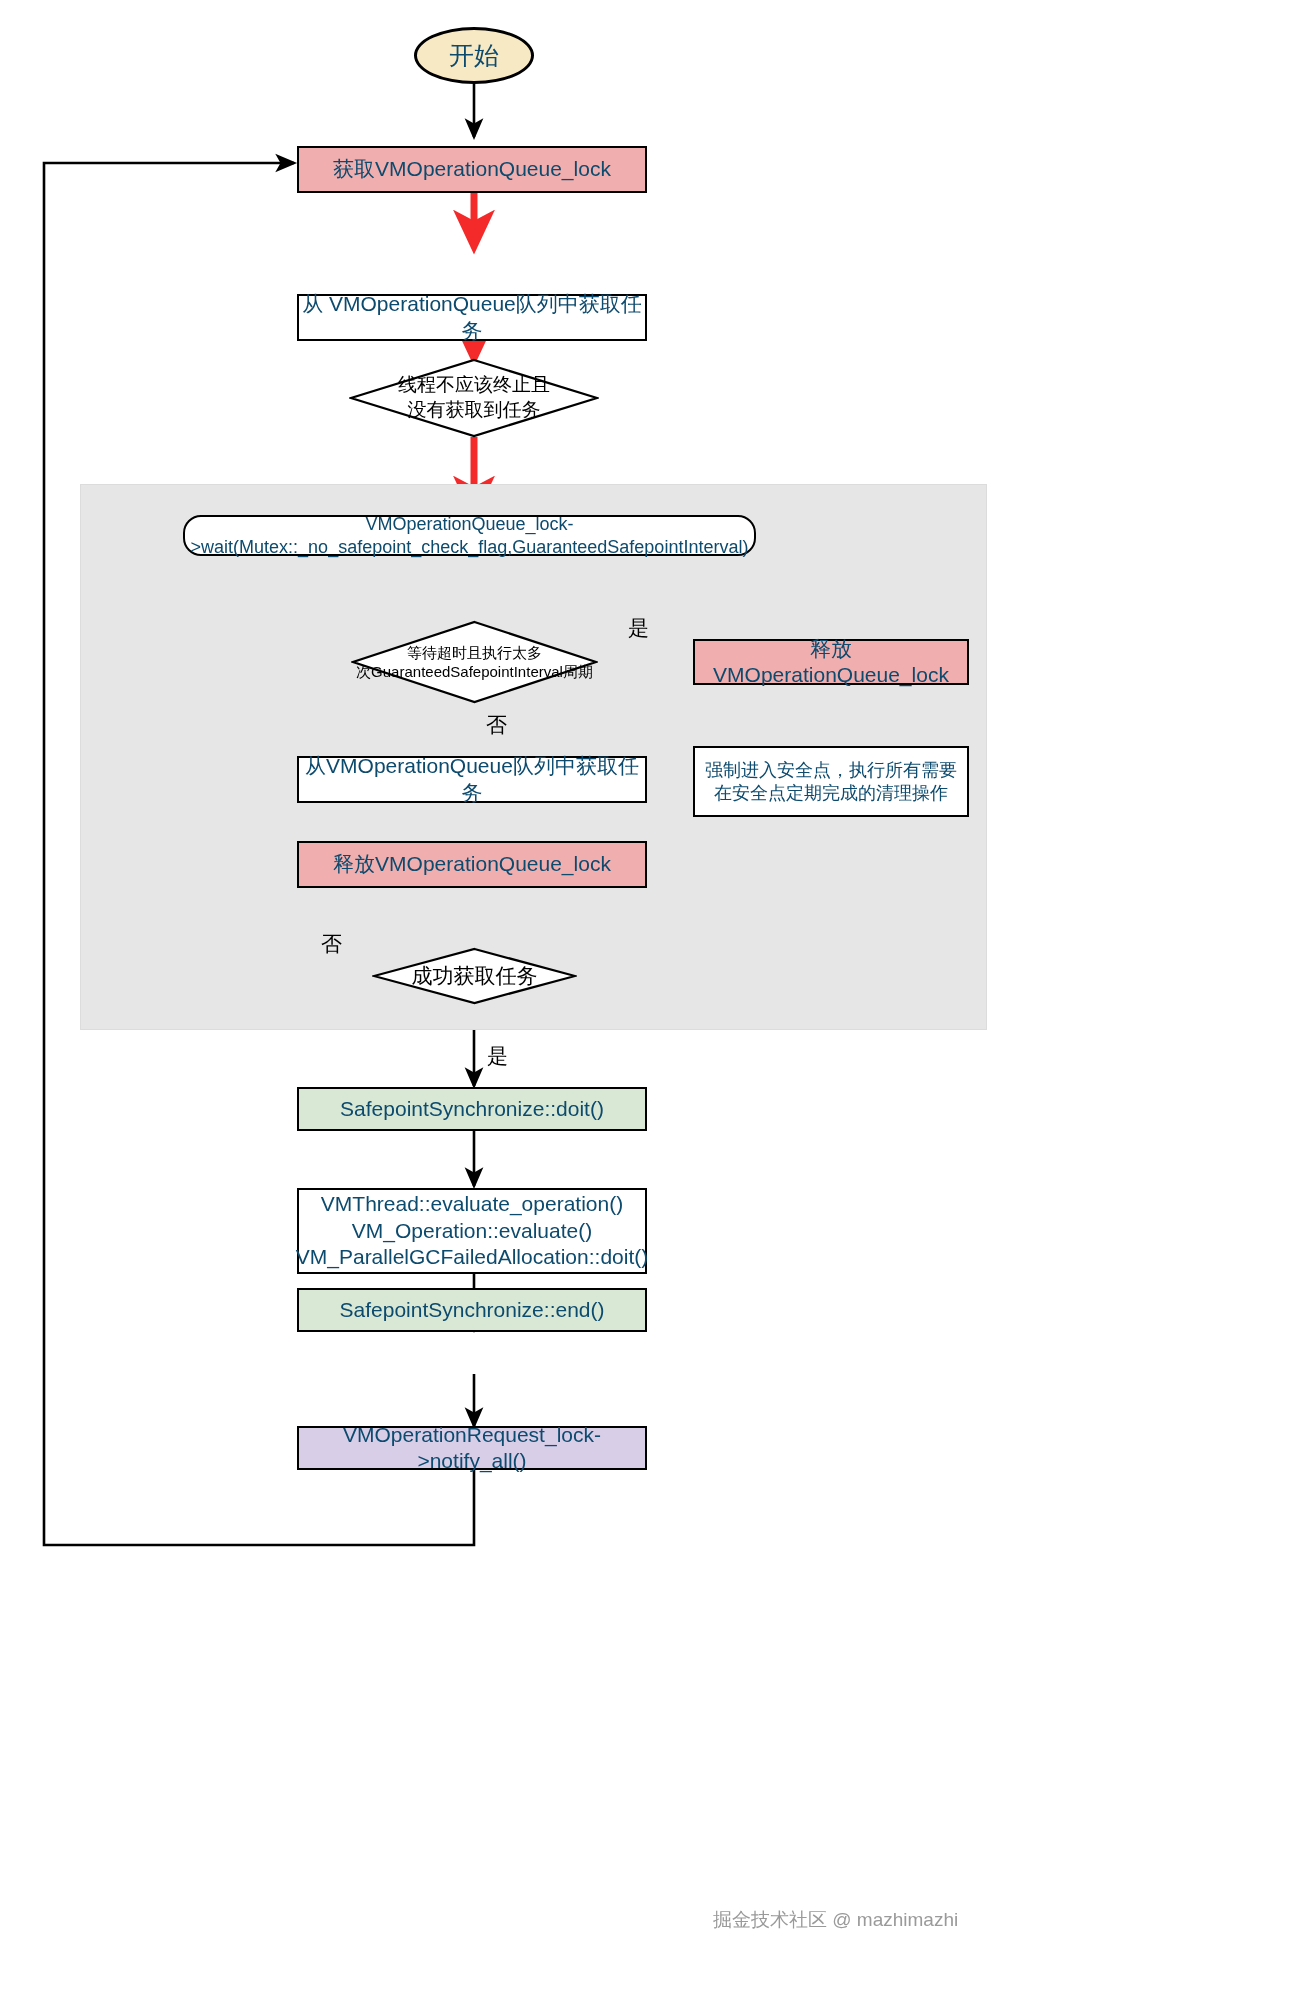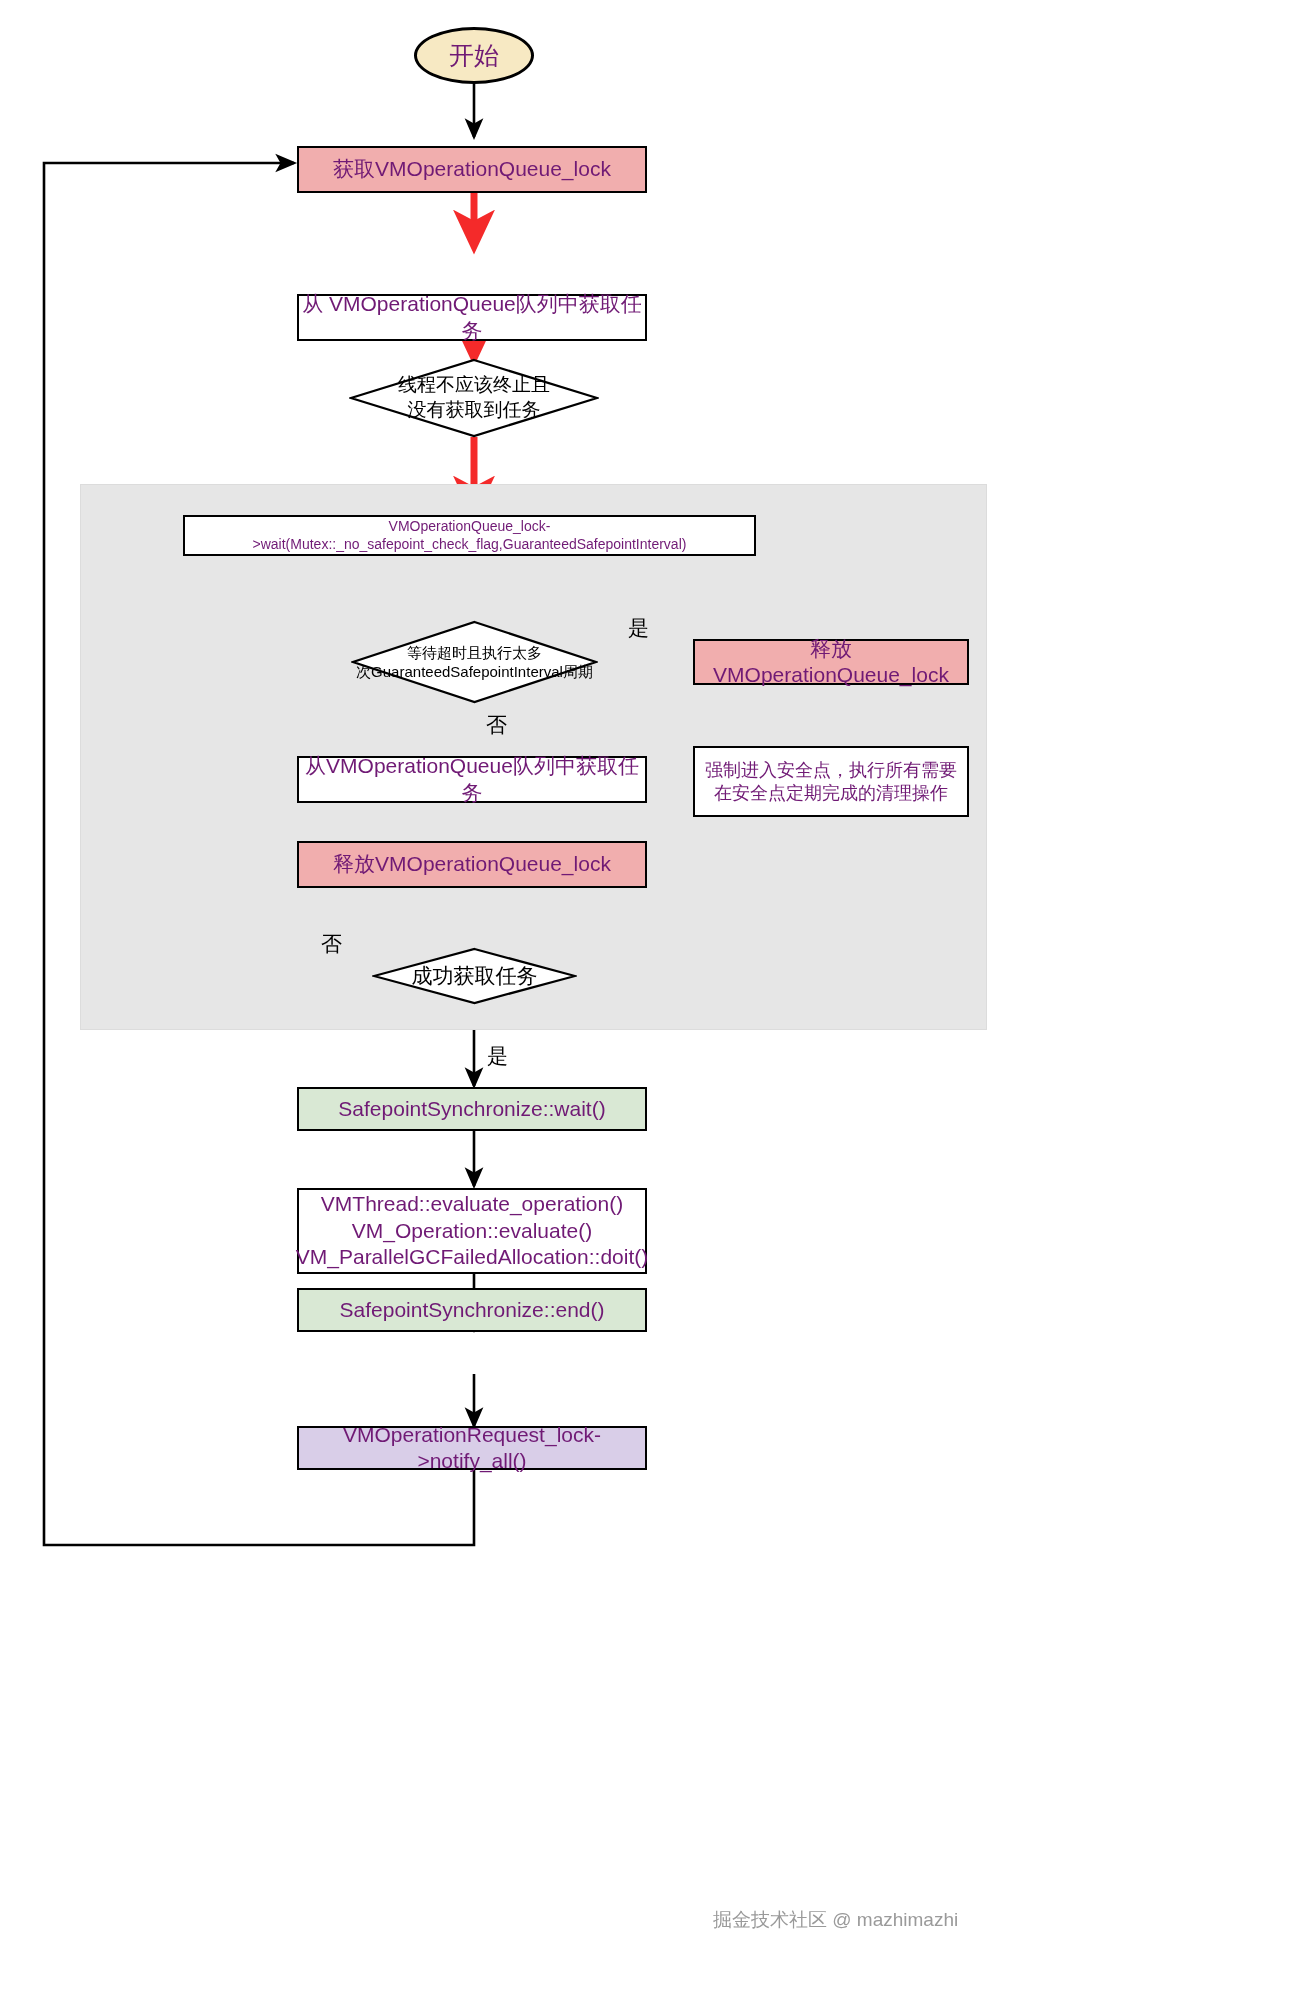--- a/index.html
+++ b/index.html
@@ -26,21 +26,21 @@
   }
   .node {
     position: absolute;
     box-sizing: border-box;
     border: 2px solid #000000;
     display: flex;
     align-items: center;
     justify-content: center;
     text-align: center;
     line-height: 1.26;
-    color: #701a75;
+    color: #0c4a6e;
     white-space: pre-line;
     z-index: 3;
   }
   .node.terminal {
     border-radius: 50%;
     border-width: 3px;
     background: #f7e9c3;
     font-size: 25px;
   }
   .node.process {
@@ -53,21 +53,22 @@
   }
   .node.green {
     background: #d9e8d4;
     font-size: 21px;
   }
   .node.purple {
     background: #d9cee8;
     font-size: 21px;
   }
   .node.tiny {
-    font-size: 14px;
+    font-size: 18px;
+    border-radius: 18px;
   }
   .node.small {
     font-size: 18px;
   }
   .decision {
     position: absolute;
     display: flex;
     align-items: center;
     justify-content: center;
     text-align: center;
@@ -218,21 +219,21 @@
     <svg viewBox="0 0 205 58" preserveAspectRatio="none">
       <polygon points="102.5,2 203,29 102.5,56 2,29" fill="#ffffff" stroke="#000000" stroke-width="2.2" vector-effect="non-scaling-stroke"></polygon>
     </svg>
     <span class="dtext">成功获取任务</span>
   </div>
 
   <div class="edge-label" style="left:321px; top:930px;">否</div>
   <div class="edge-label" style="left:487px; top:1042px;">是</div>
 
   <div class="node green" style="left:297px; top:1087px; width:350px; height:44px;">
-    <span>SafepointSynchronize::wait()</span>
+    <span>SafepointSynchronize::doit()</span>
   </div>
 
   <div class="node process" style="left:297px; top:1188px; width:350px; height:86px;">
     <span>VMThread::evaluate_operation()
 VM_Operation::evaluate()
 VM_ParallelGCFailedAllocation::doit()</span>
   </div>
 
   <div class="node green" style="left:297px; top:1288px; width:350px; height:44px;">
     <span>SafepointSynchronize::end()</span>

